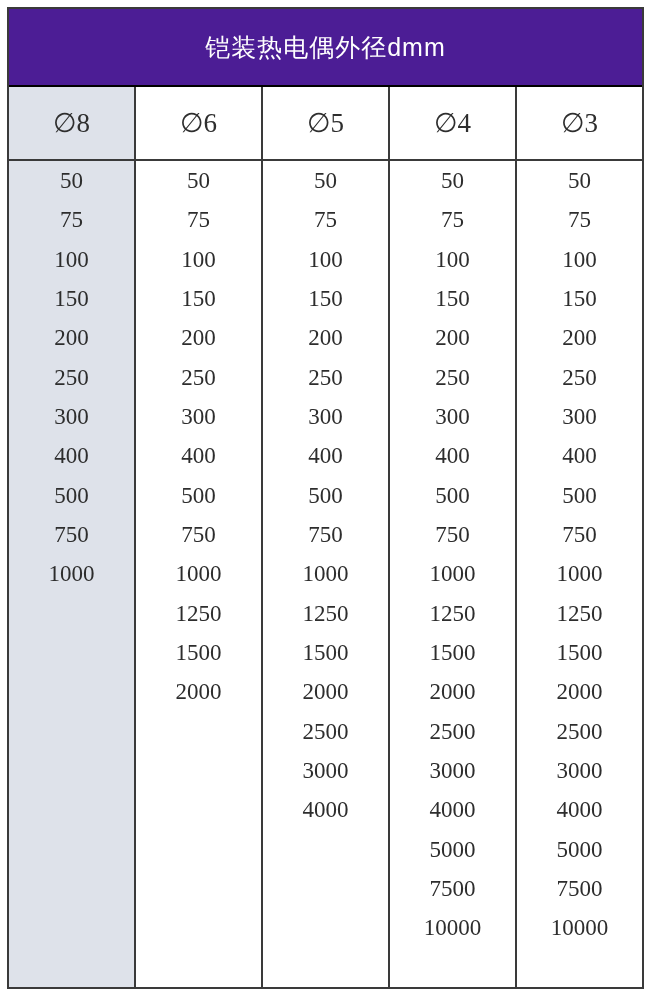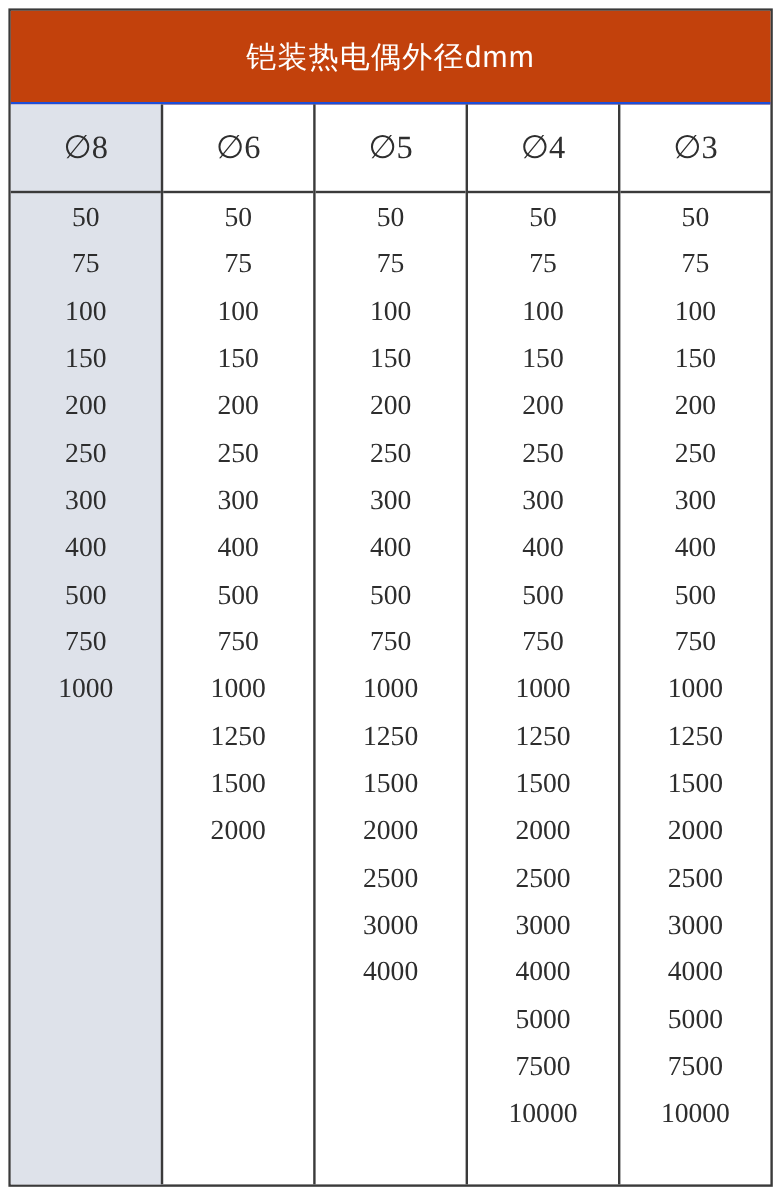--- a/index.html
+++ b/index.html
@@ -12,22 +12,22 @@
   }
   .spec-table {
     width: 100%; height: 100%;
     box-sizing: border-box;
     border: 2px solid #3a3a3a;
     display: flex; flex-direction: column;
     background: #ffffff;
   }
   .title-bar {
     flex: 0 0 76px;
-    background: #c2410c;
-    border-bottom: 2px solid #1d4ed8;
+    background: #4c1d95;
+    border-bottom: 2px solid #000000;
     display: flex; align-items: center; justify-content: center;
     color: #ffffff;
     font-family: "Liberation Sans", sans-serif;
     font-size: 25px;
     letter-spacing: 1px;
     text-align: right;
   }
   .cols {
     flex: 1 1 auto;
     display: flex;

